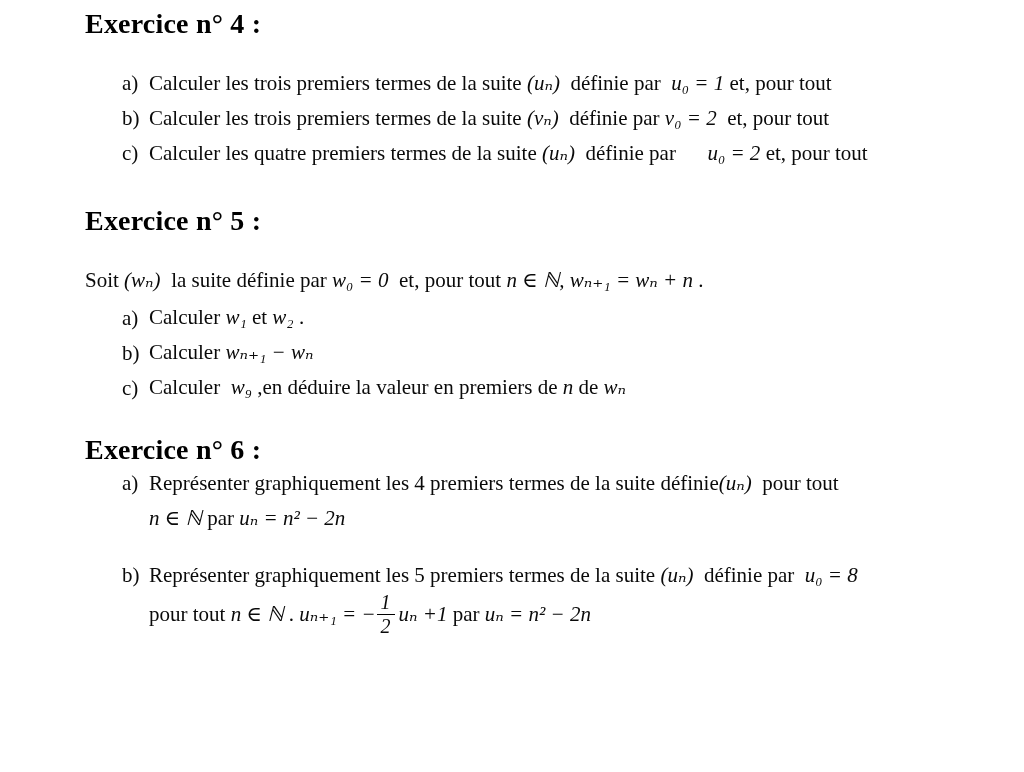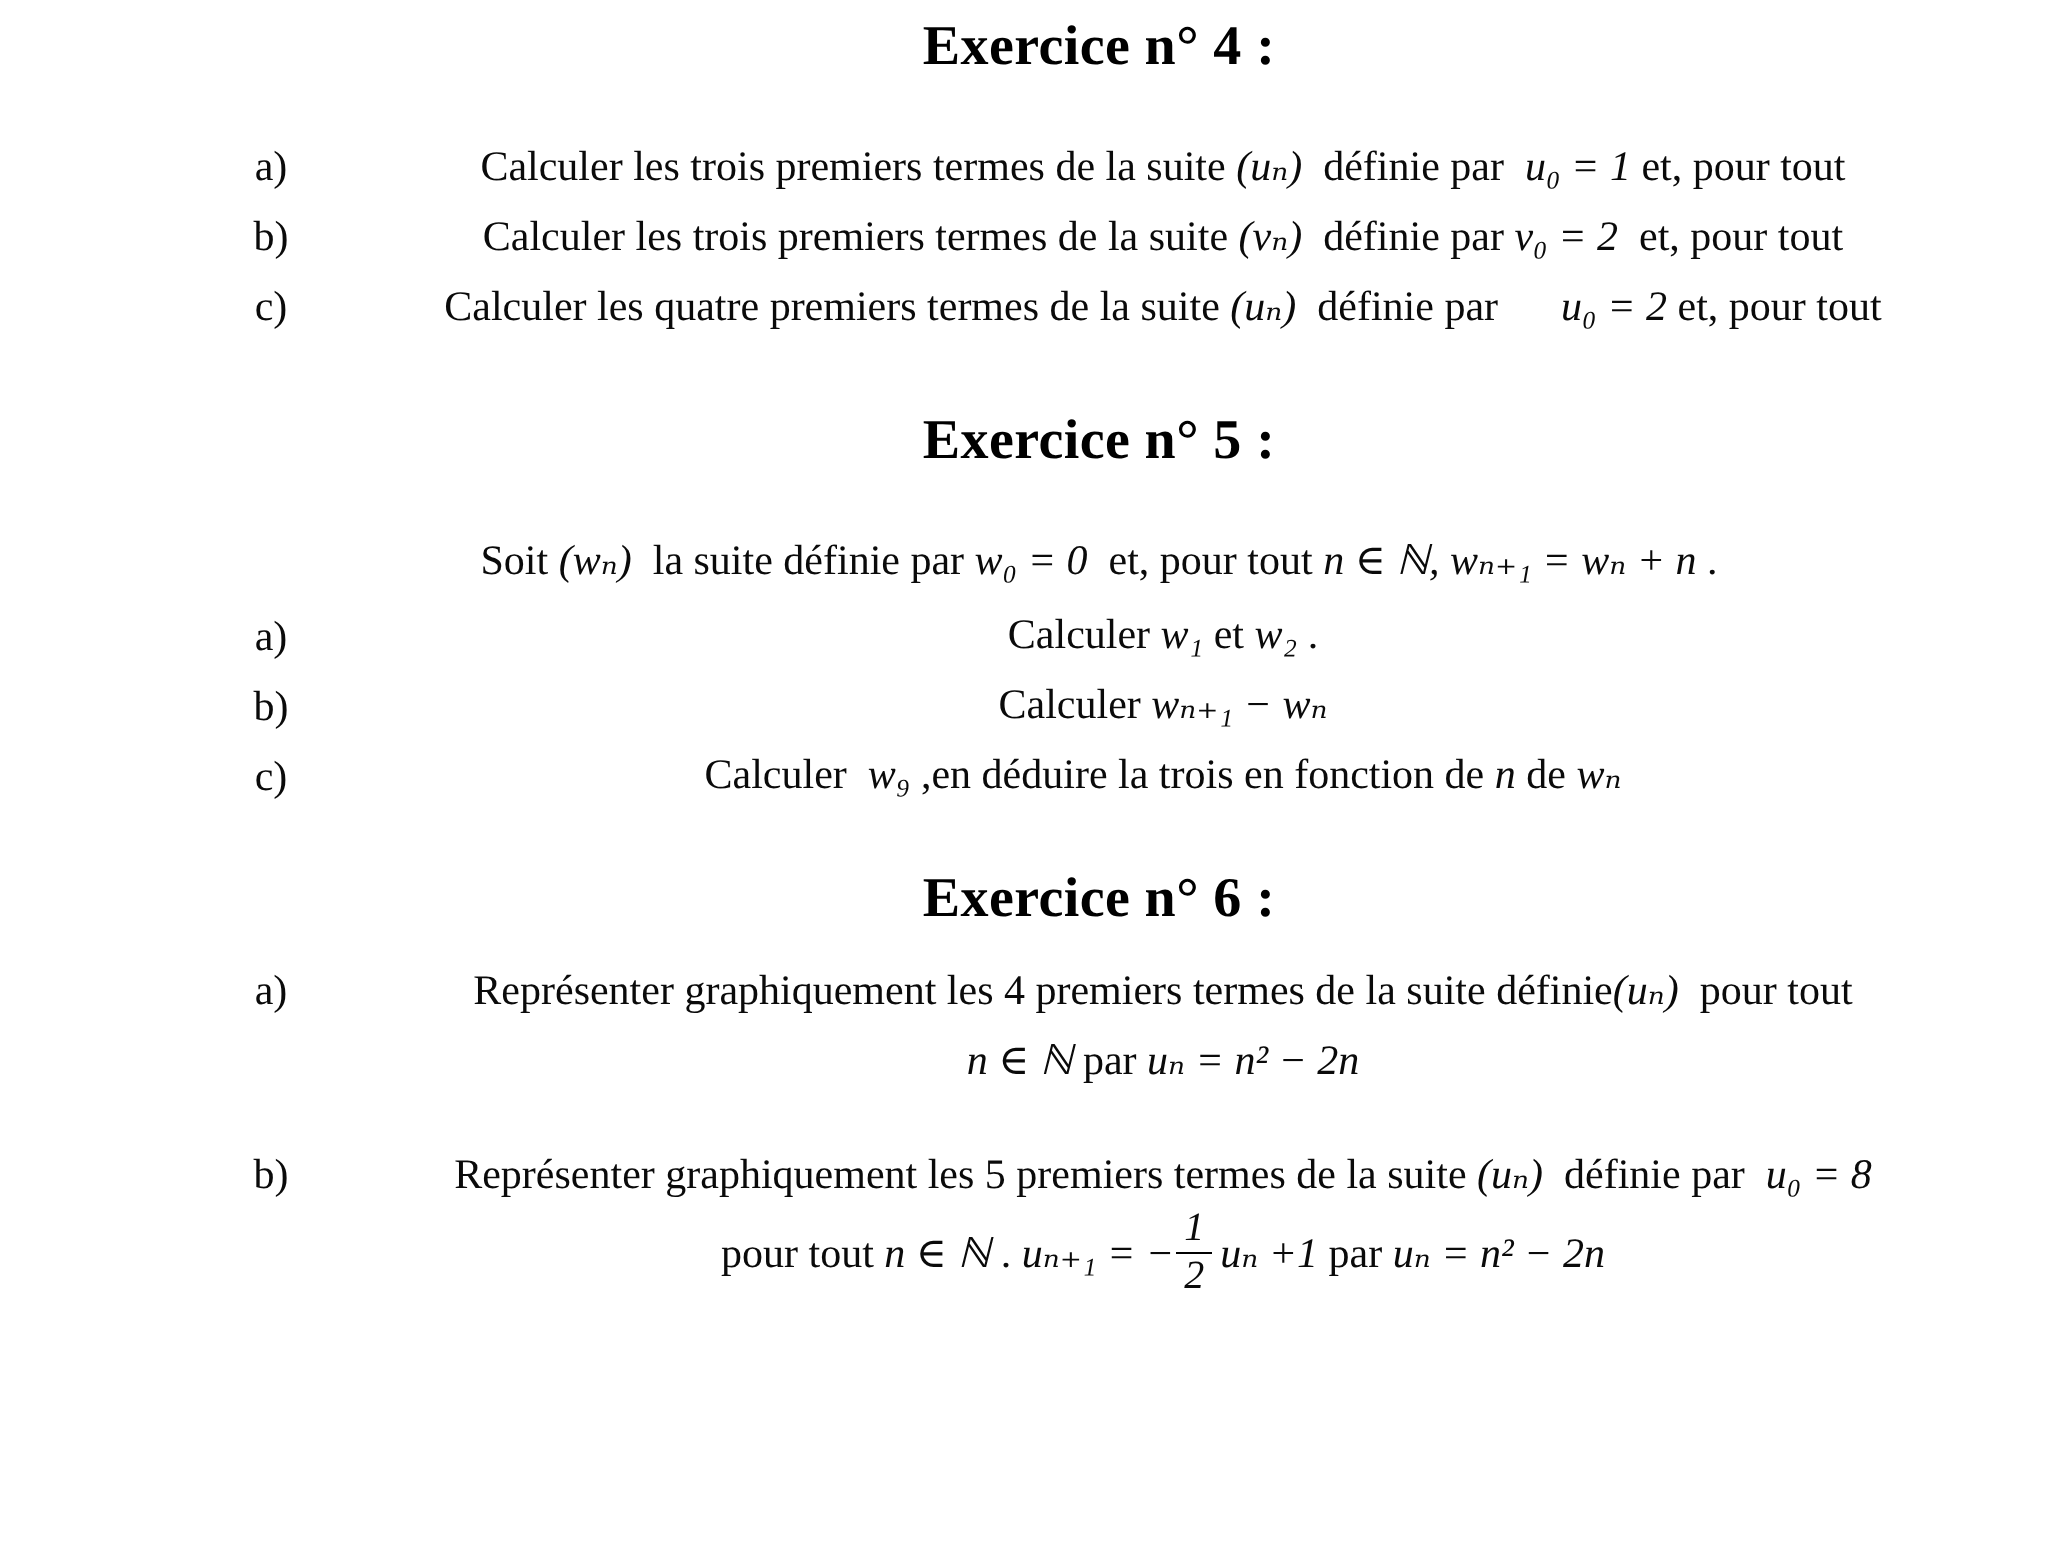--- a/index.html
+++ b/index.html
@@ -21,26 +21,26 @@
     padding: 8px 10px 0 85px;
     background: #ffffff;
   }
   .ex-title {
     font-size: 28px;
     font-weight: 700;
     letter-spacing: 0.2px;
     margin: 0;
     color: #000000;
   }
-  .ex-section { margin: 0; text-align: center; }
+  .ex-section { margin: 0; }
   .sec-4 .ex-title { margin-bottom: 26px; }
   .sec-5 { margin-top: 34px; }
   .sec-5 .ex-title { margin-bottom: 28px; }
   .sec-6 { margin-top: 28px; }
-  .sec-6 .ex-title { margin-bottom: 12px; }
+  .sec-6 .ex-title { margin-bottom: 0; }
   .items { margin-left: 37px; }
   .intro { margin: 0 0 6px 0; }
   .item { display: flex; align-items: flex-start; }
   .item-label {
     flex: none;
     width: 27px;
     font-size: 21px;
     line-height: 35px;
   }
   .item-body { flex: 1 1 auto; min-width: 0; }
@@ -112,21 +112,21 @@
       </div>
       <div class="item">
         <span class="item-label">b)</span>
         <div class="item-body">
             <div class="line"><span class="txt">Calculer </span><span class="math">wₙ₊₁ − wₙ</span></div>
           </div>
       </div>
       <div class="item">
         <span class="item-label">c)</span>
         <div class="item-body">
-            <div class="line"><span class="txt">Calculer  </span><span class="math">w₉</span><span class="txt"> ,en déduire la trois en fonction de </span><span class="math">n</span><span class="txt"> de </span><span class="math">wₙ</span></div>
+            <div class="line"><span class="txt">Calculer  </span><span class="math">w₉</span><span class="txt"> ,en déduire la valeur en premiers de </span><span class="math">n</span><span class="txt"> de </span><span class="math">wₙ</span></div>
           </div>
       </div>
     </div>
   </section>
 
   <section class="ex-section sec-6">
     <h2 class="ex-title">Exercice n° 6 :</h2>
     <div class="items">
       <div class="item item-a">
         <span class="item-label">a)</span>

